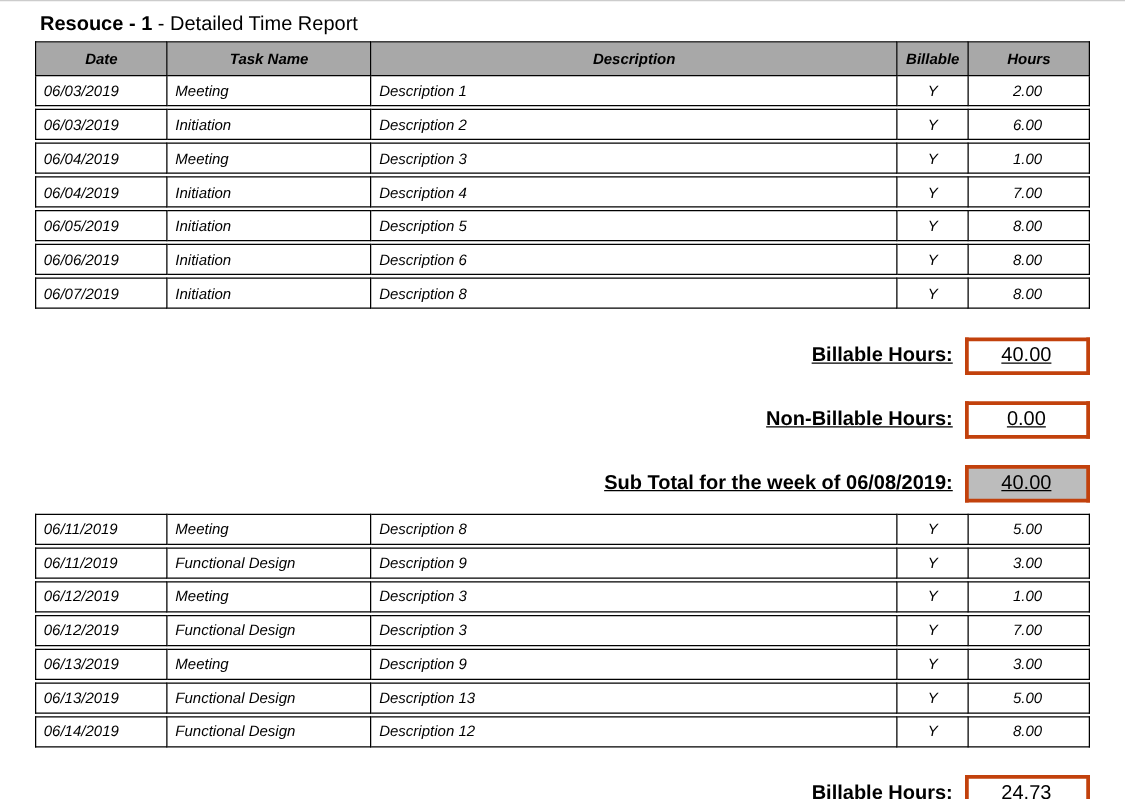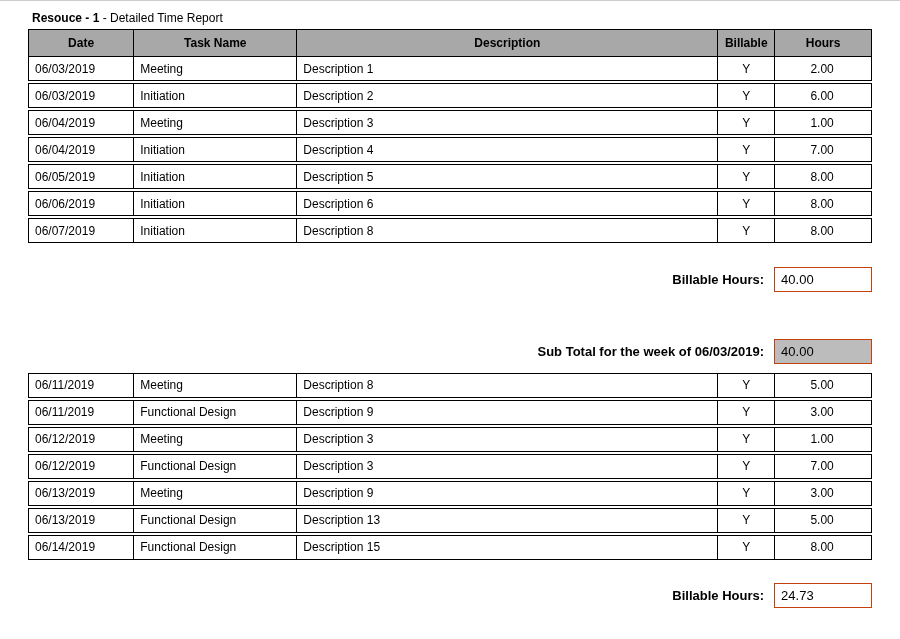--- a/index.html
+++ b/index.html
@@ -14,27 +14,28 @@
   }
   .top-border {
     border-top: 1px solid #ccc;
     width: 100%;
   }
   .container {
     padding: 8px 28px 10px 28px;
   }
   .title-line {
     margin: 2px 0 4px 4px;
-    font-size: 12px;
+    font-size: 16px;
   }
   .title-line .strong { font-weight: bold; }
   .tbl {
     width: 100%;
     border-collapse: collapse;
     table-layout: fixed;
+    font-style: italic;
   }
   .col-date   { width: 100px; }
   .col-task   { width: 155px; }
   .col-desc   { width: 400px; }
   .col-bill   { width: 54px; }
   .col-hours  { width: 92px; }
   .tbl th {
     background: #a8a8a8;
     font-weight: bold;
     text-align: center;
@@ -54,32 +55,33 @@
   .tbl td.right  { text-align: center; padding-right: 8px; }
   .spacer { height: 3px; }
   .summary-table {
     width: 100%;
     border-collapse: collapse;
     table-layout: fixed;
   }
   .summary-table td {
     padding: 3px 6px;
     height: 24px;
-    font-size: 13px;
+    font-size: 16px;
     vertical-align: middle;
+    text-decoration: underline;
   }
   .summary-label {
     text-align: right;
     font-weight: bold;
     padding-right: 10px !important;
     border: none;
   }
   .summary-value {
-    border: 1px solid #c2410c;
-    text-align: left;
+    border: 3px solid #c2410c;
+    text-align: center;
     padding-right: 8px !important;
     width: 92px;
     background: #fff;
   }
   .summary-value.shaded { background: #bcbcbc; }
   .summary-spacer-col { width: 709px; border: none; }
   .summary-gap { height: 3px; }
 </style>
 </head>
 <body>
@@ -189,24 +191,28 @@
           <td colspan="2" class="summary-gap"></td>
         </tr>
     <tr>
       <td class="summary-label">Billable Hours:</td>
       <td class="summary-value">40.00</td>
     </tr>
     <tr>
           <td colspan="2" class="summary-gap"></td>
         </tr>
     <tr>
-          <td colspan="2" class="summary-gap"></td>
-        </tr>
-    <tr>
-      <td class="summary-label">Sub Total for the week of 06/03/2019:</td>
+      <td class="summary-label">Non-Billable Hours:</td>
+      <td class="summary-value">0.00</td>
+    </tr>
+    <tr>
+          <td colspan="2" class="summary-gap"></td>
+        </tr>
+    <tr>
+      <td class="summary-label">Sub Total for the week of 06/08/2019:</td>
       <td class="summary-value shaded">40.00</td>
     </tr>
   </tbody>
     </table>
 
   <div class="spacer"></div>
     <div class="spacer"></div>
     <div class="spacer"></div>
 
   <table class="tbl">
@@ -274,21 +280,21 @@
           <td>Description 13</td>
           <td class="center">Y</td>
           <td class="right">5.00</td>
         </tr>
         <tr>
           <td colspan="5" style="border: none; height: 3px; padding: 0px;"></td>
         </tr>
         <tr>
           <td>06/14/2019</td>
           <td>Functional Design</td>
-          <td>Description 15</td>
+          <td>Description 12</td>
           <td class="center">Y</td>
           <td class="right">8.00</td>
         </tr>
       </tbody>
   </table>
 
   <table class="summary-table">
     <colgroup>
         <col class="summary-spacer-col">
         <col style="width:92px">

